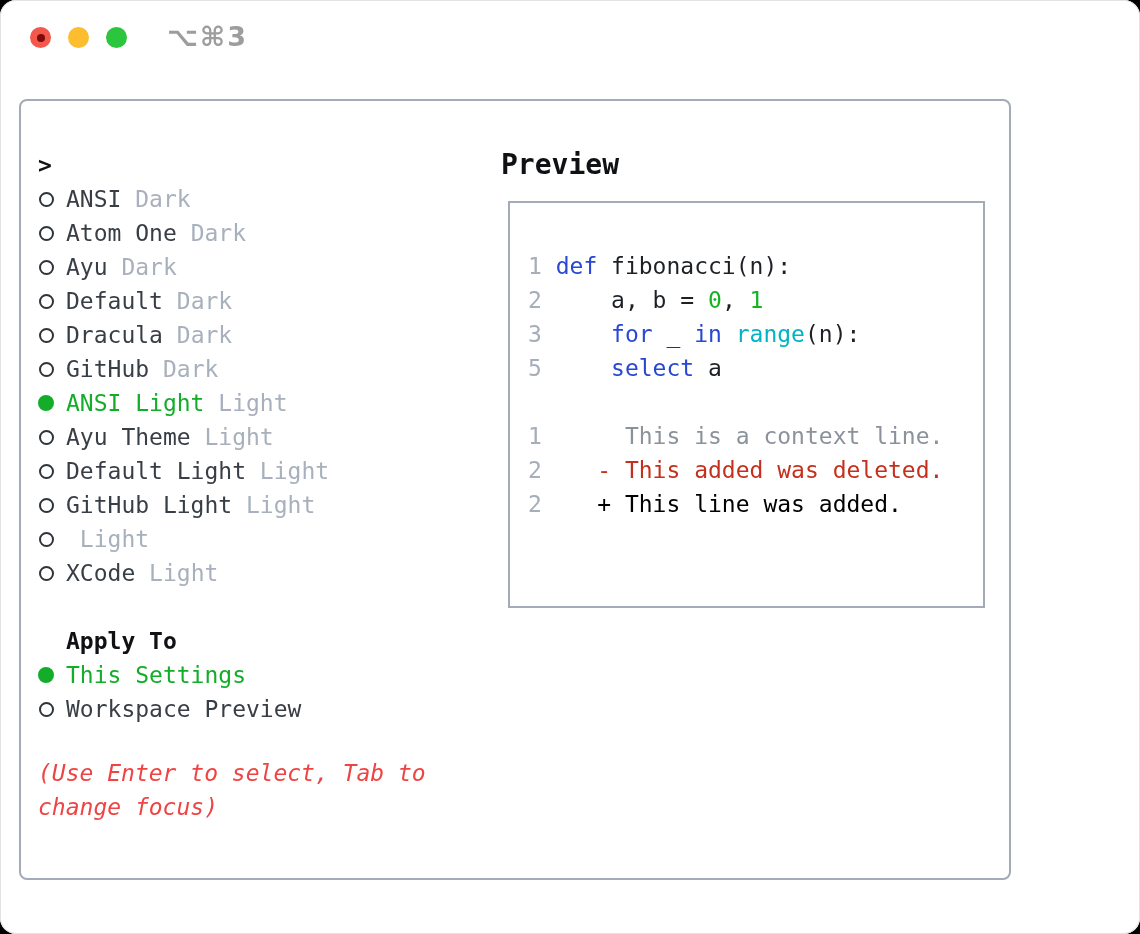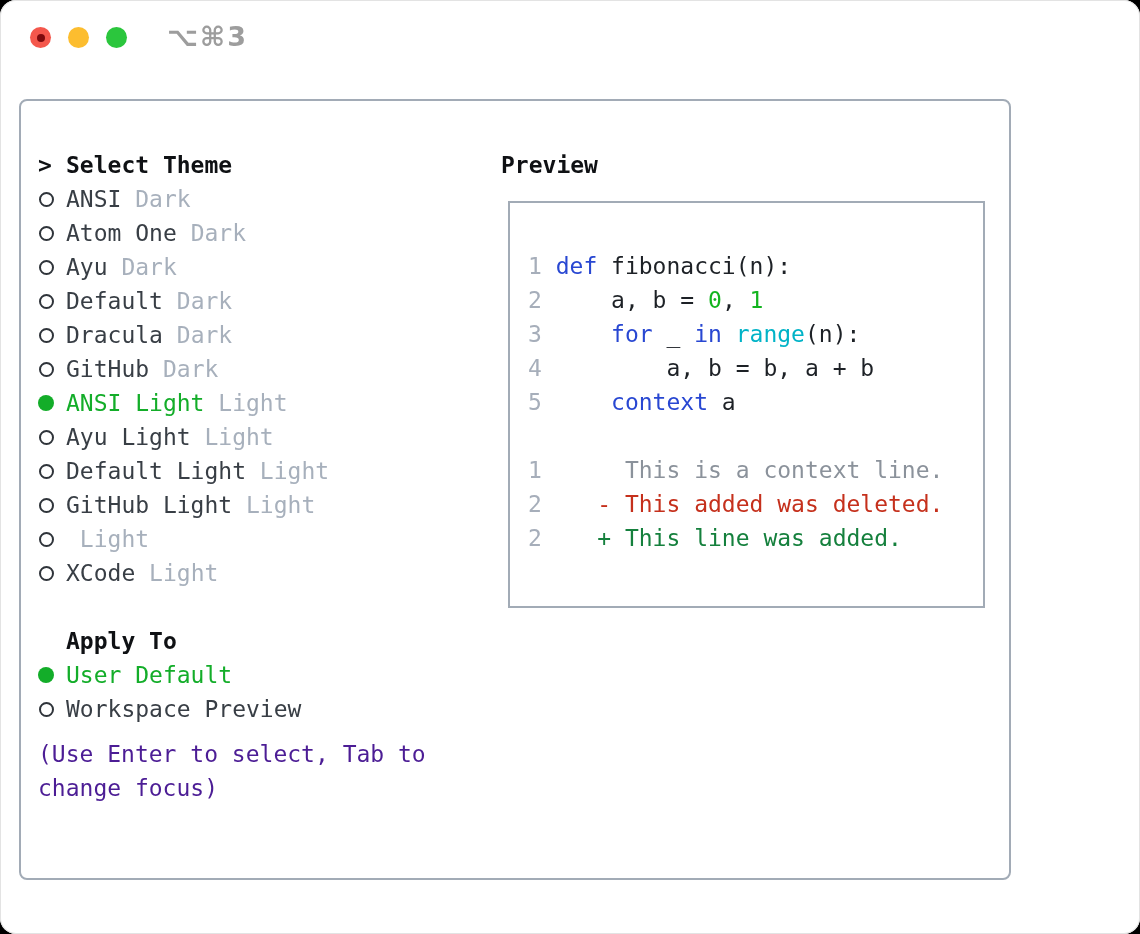--- a/index.html
+++ b/index.html
@@ -22,105 +22,103 @@
   }
   
   .panel{
     position:absolute;left:19px;top:99px;width:992px;height:781px;
     border:2px solid #a2abb6;border-radius:8px;box-sizing:border-box;
   }
   
   .list{position:absolute;font-size:23px;line-height:34px;}
   #theme-list{left:38px;top:148px;}
   #apply-list{left:38px;top:624px;text-align:right;}
-  #hint-block{left:38px;top:737px;color:#4c1d95;}
+  #hint-block{left:38px;top:756px;color:#ef4444;font-style:italic;}
   .row{display:flex;height:34px;align-items:center;white-space:pre;}
   .marker{width:28px;height:34px;display:flex;align-items:center;flex:none;}
   .prompt{font-weight:bold;color:#0f1114;}
   .ring{width:15px;height:15px;margin-left:1px;border:2.5px solid #2f343a;border-radius:50%;box-sizing:border-box;}
   .dotsel{width:16px;height:16px;border-radius:50%;background:var(--accent);}
   .hdr{font-weight:bold;color:#0f1114;}
   .tname{color:#383e45;}
   .variant{color:#a7b0bc;margin-left:1ch;text-align:right;}
   .row.selected .tname{color:var(--accent);}
   .hintline{height:34px;line-height:34px;white-space:pre;}
   
   #preview-title{position:absolute;left:501px;top:148px;height:34px;line-height:34px;
-    font-size:23px;font-weight:bold;color:#0f1114;}
+    font-size:28px;font-weight:bold;color:#0f1114;}
   #preview-box{
     position:absolute;left:508px;top:201px;width:477px;height:407px;
     border:2px solid #a2abb6;box-sizing:border-box;
     padding:46px 0 0 18px;overflow:hidden;
   }
   .cl{height:34px;line-height:34px;font-size:23px;white-space:pre;}
   .ln{display:inline-block;width:2ch;color:#a6aeba;}
   .tk-plain{color:#1d2126;}
   .tk-kw{color:#2847d2;}
   .tk-num{color:#13b41f;}
   .tk-fn{color:#00b3c7;}
   .tk-ctx{color:#8b929b;margin-top:40px;}
   .tk-del{color:#c5301c;}
-  .tk-add{color:#15803d;}
+  .tk-add{color:#000000;}
 </style>
 </head>
 <body>
 
 <div class="screen">
 
   <div class="traffic tl-red">
     <span class="dot"></span>
   </div>
   <div class="traffic tl-yellow"></div>
   <div class="traffic tl-green"></div>
   <div class="shortcut">⌥⌘3</div>
 
   <div class="panel"></div>
 
   <div class="list" id="theme-list">
     <div class="row">
       <span class="marker prompt">&gt;</span>
-      <span class="hdr">Select Theme</span>
     </div>
 
   <div class="row"><span class="marker"><span class="ring"></span></span><span class="tname">ANSI</span><span class="variant">Dark</span></div>
       <div class="row"><span class="marker"><span class="ring"></span></span><span class="tname">Atom One</span><span class="variant">Dark</span></div>
       <div class="row"><span class="marker"><span class="ring"></span></span><span class="tname">Ayu</span><span class="variant">Dark</span></div>
       <div class="row"><span class="marker"><span class="ring"></span></span><span class="tname">Default</span><span class="variant">Dark</span></div>
       <div class="row"><span class="marker"><span class="ring"></span></span><span class="tname">Dracula</span><span class="variant">Dark</span></div>
       <div class="row"><span class="marker"><span class="ring"></span></span><span class="tname">GitHub</span><span class="variant">Dark</span></div>
       <div class="row selected"><span class="marker"><span class="dotsel"></span></span><span class="tname">ANSI Light</span><span class="variant">Light</span></div>
-      <div class="row"><span class="marker"><span class="ring"></span></span><span class="tname">Ayu Light</span><span class="variant">Light</span></div>
+      <div class="row"><span class="marker"><span class="ring"></span></span><span class="tname">Ayu Theme</span><span class="variant">Light</span></div>
       <div class="row"><span class="marker"><span class="ring"></span></span><span class="tname">Default Light</span><span class="variant">Light</span></div>
       <div class="row"><span class="marker"><span class="ring"></span></span><span class="tname">GitHub Light</span><span class="variant">Light</span></div>
       <div class="row"><span class="marker"><span class="ring"></span></span><span class="variant">Light</span></div>
       <div class="row"><span class="marker"><span class="ring"></span></span><span class="tname">XCode</span><span class="variant">Light</span></div>
     </div>
 
   <div class="list" id="apply-list">
     <div class="row">
       <span class="marker"></span>
       <span class="hdr">Apply To</span>
     </div>
 
-  <div class="row selected"><span class="marker"><span class="dotsel"></span></span><span class="tname">User Default</span></div>
+  <div class="row selected"><span class="marker"><span class="dotsel"></span></span><span class="tname">This Settings</span></div>
       <div class="row"><span class="marker"><span class="ring"></span></span><span class="tname">Workspace Preview</span></div>
     </div>
 
   <div class="list" id="hint-block">
     <div class="hintline">(Use Enter to select, Tab to</div>
     <div class="hintline">change focus)</div>
   </div>
 
   <div id="preview-title">Preview</div>
   <div id="preview-box">
 
   <div class="cl"><span class="ln">1</span><span class="tk-kw">def</span><span class="tk-plain"> fibonacci(n):</span></div>
       <div class="cl"><span class="ln">2</span><span class="tk-plain">    a, b = </span><span class="tk-num">0</span><span class="tk-plain">, </span><span class="tk-num">1</span></div>
       <div class="cl"><span class="ln">3</span><span class="tk-plain">    </span><span class="tk-kw">for</span><span class="tk-plain"> _ </span><span class="tk-kw">in</span><span class="tk-plain"> </span><span class="tk-fn">range</span><span class="tk-plain">(n):</span></div>
-      <div class="cl"><span class="ln">4</span><span class="tk-plain">        a, b = b, a + b</span></div>
-      <div class="cl"><span class="ln">5</span><span class="tk-plain">    </span><span class="tk-kw">context</span><span class="tk-plain"> a</span></div>
+      <div class="cl"><span class="ln">5</span><span class="tk-plain">    </span><span class="tk-kw">select</span><span class="tk-plain"> a</span></div>
       <div class="cl"><span class="ln"></span></div>
       <div class="cl"><span class="ln">1</span><span class="tk-ctx">     This is a context line.</span></div>
       <div class="cl"><span class="ln">2</span><span class="tk-del">   - This added was deleted.</span></div>
       <div class="cl"><span class="ln">2</span><span class="tk-add">   + This line was added.</span></div>
     </div>
 
 </div>
 
 </body></html>

